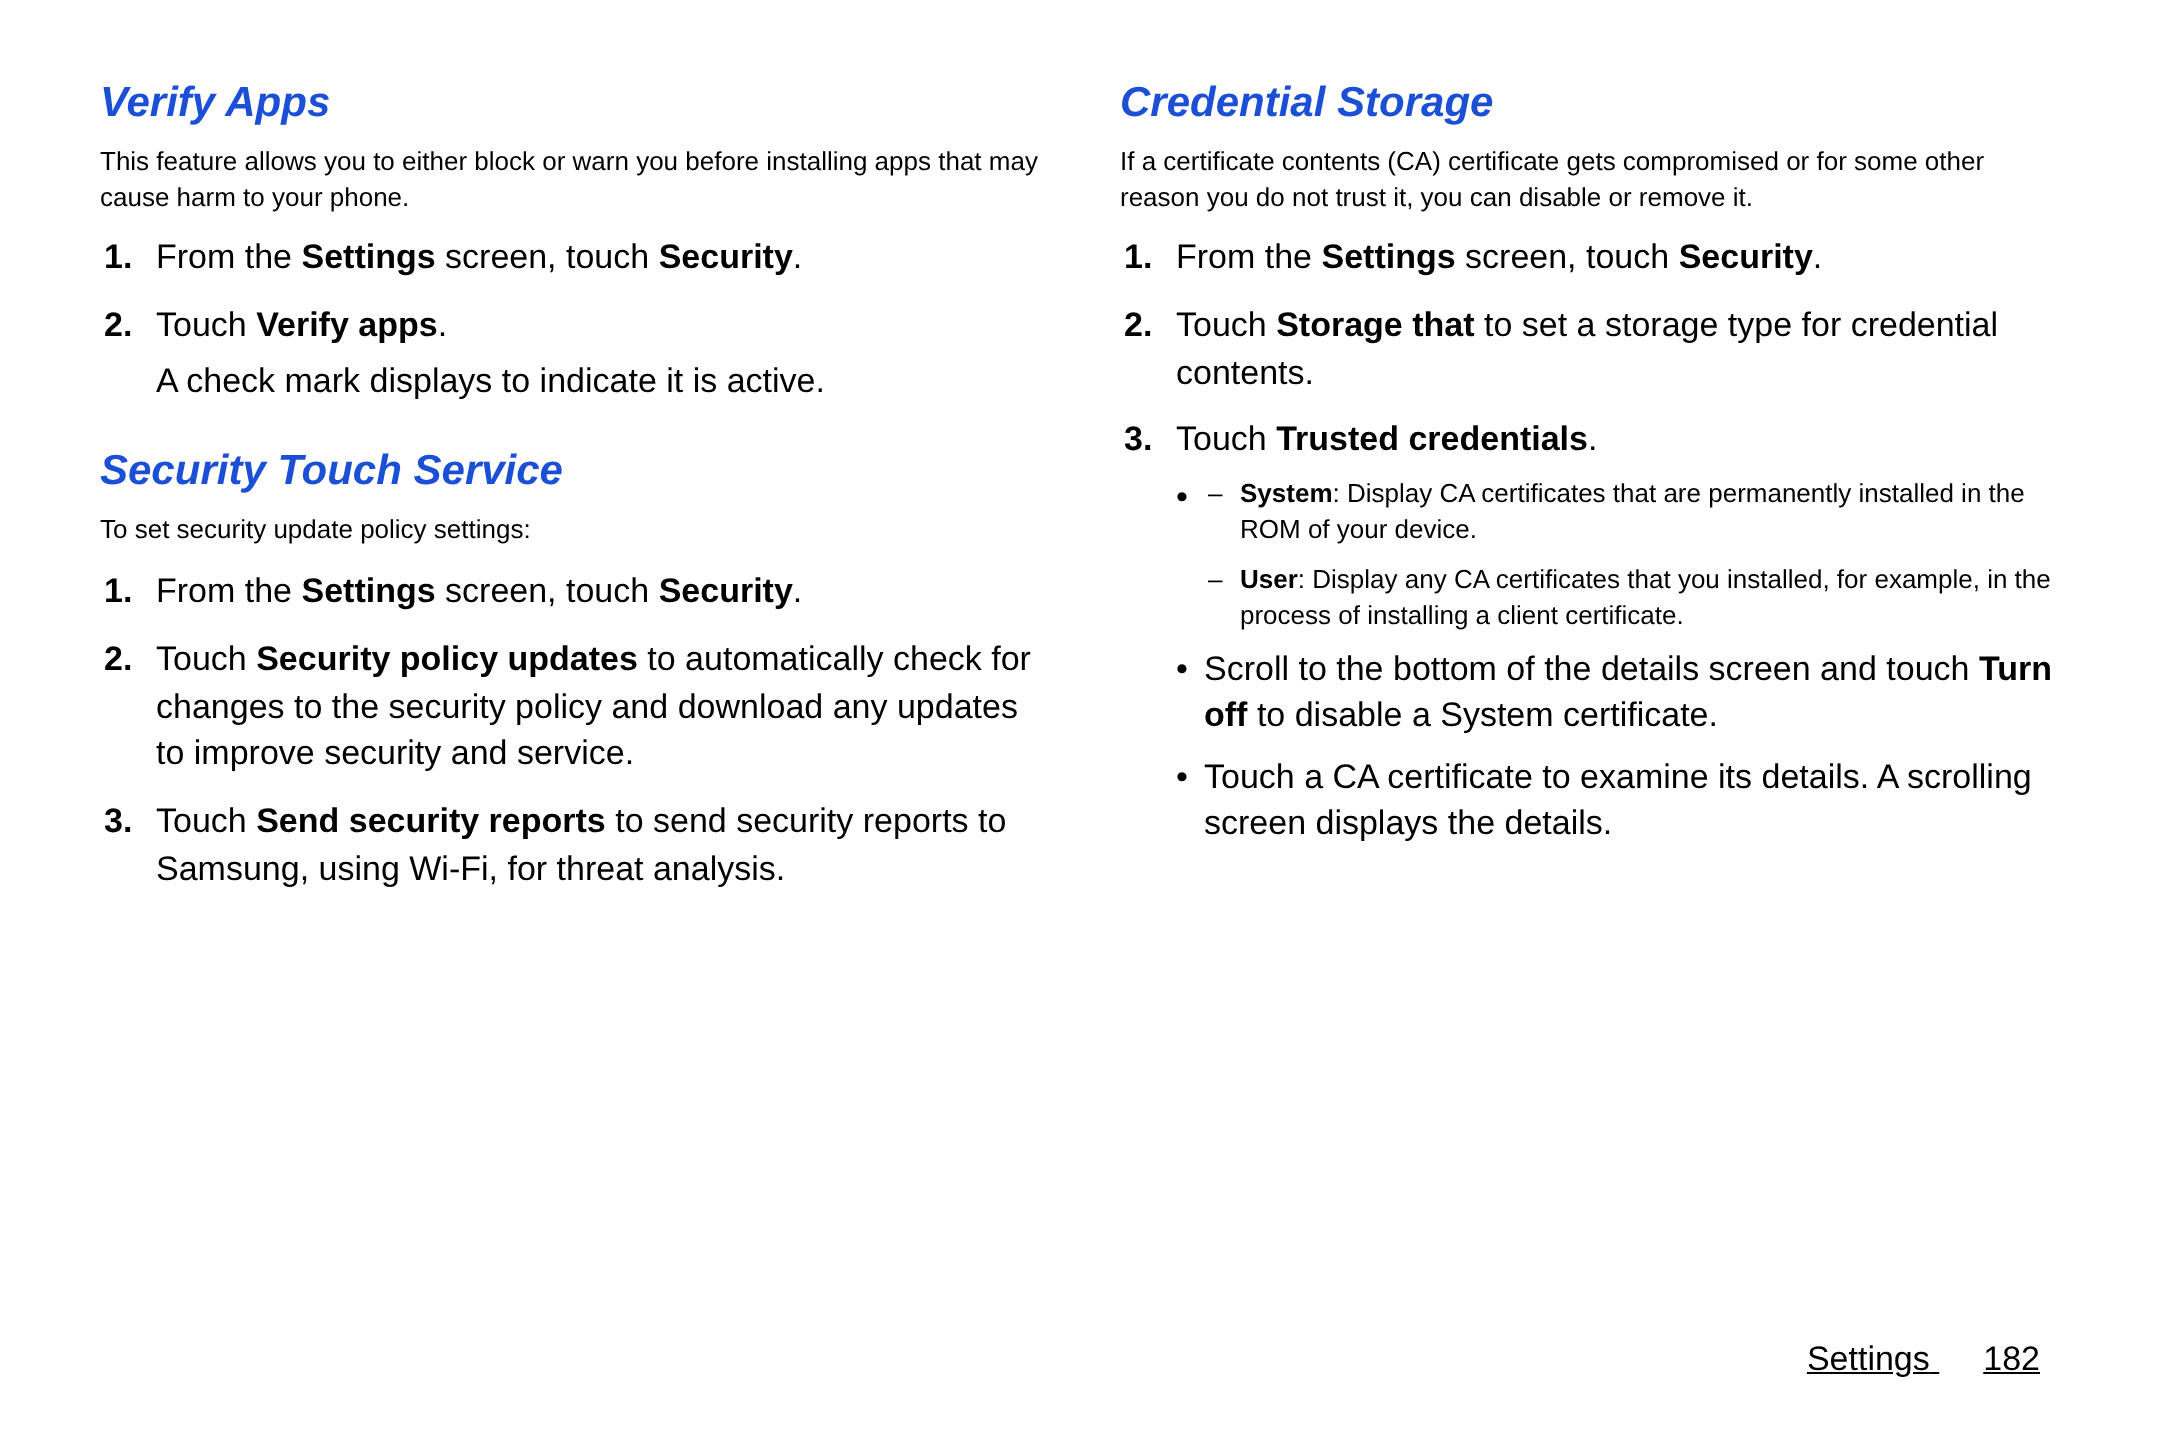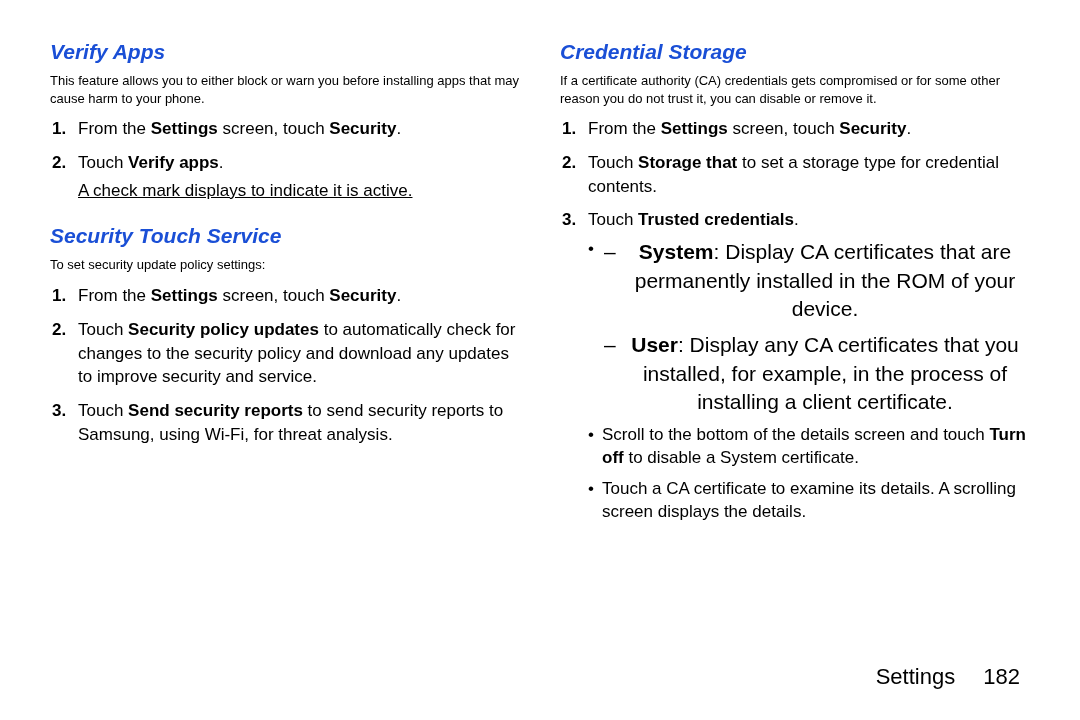--- a/index.html
+++ b/index.html
@@ -46,21 +46,20 @@
     margin-bottom: 10px;
   }
   ol > li::before {
     content: counter(item) ".";
     font-weight: bold;
     position: absolute;
     left: -26px;
   }
   ol > li .sub {
     margin-top: 4px;
-    text-decoration: underline;
   }
   ul.bullets {
     list-style: none;
     padding-left: 14px;
     margin-top: 6px;
   }
   ul.bullets > li {
     position: relative;
     font-size: 17px;
     line-height: 1.35;
@@ -71,37 +70,37 @@
     position: absolute;
     left: -14px;
   }
   ul.dashes {
     list-style: none;
     padding-left: 18px;
     margin-top: 6px;
   }
   ul.dashes > li {
     position: relative;
-    font-size: 21px;
+    font-size: 13px;
     line-height: 1.35;
     margin-bottom: 8px;
-    text-align: center;
   }
   ul.dashes > li::before {
     content: "–";
     position: absolute;
     left: -16px;
   }
   .b { font-weight: bold; }
   .section { margin-bottom: 22px; }
   .footer {
     position: absolute;
     bottom: 30px;
     right: 60px;
-    font-size: 22px;
+    font-size: 17px;
+    text-decoration: underline;
   }
   .footer .pg { margin-left: 22px; }
 </style>
 </head>
 <body>
 
 <div class="page">
 
   <div class="col">
 
@@ -134,21 +133,21 @@
         </li>
       </ol>
     </div>
 
   </div>
 
   <div class="col">
 
     <div class="section">
       <h2>Credential Storage</h2>
-      <p class="intro">If a certificate authority (CA) credentials gets compromised or for some other reason you do not trust it, you can disable or remove it.</p>
+      <p class="intro">If a certificate contents (CA) certificate gets compromised or for some other reason you do not trust it, you can disable or remove it.</p>
       <ol>
         <li>
           <span>From the </span><span class="b">Settings</span><span> screen, touch </span><span class="b">Security</span><span>.</span>
         </li>
         <li>
           <span>Touch </span><span class="b">Storage that</span><span> to set a storage type for credential contents.</span>
         </li>
         <li>
           <span>Touch </span><span class="b">Trusted credentials</span><span>.</span>
           <ul class="bullets">

